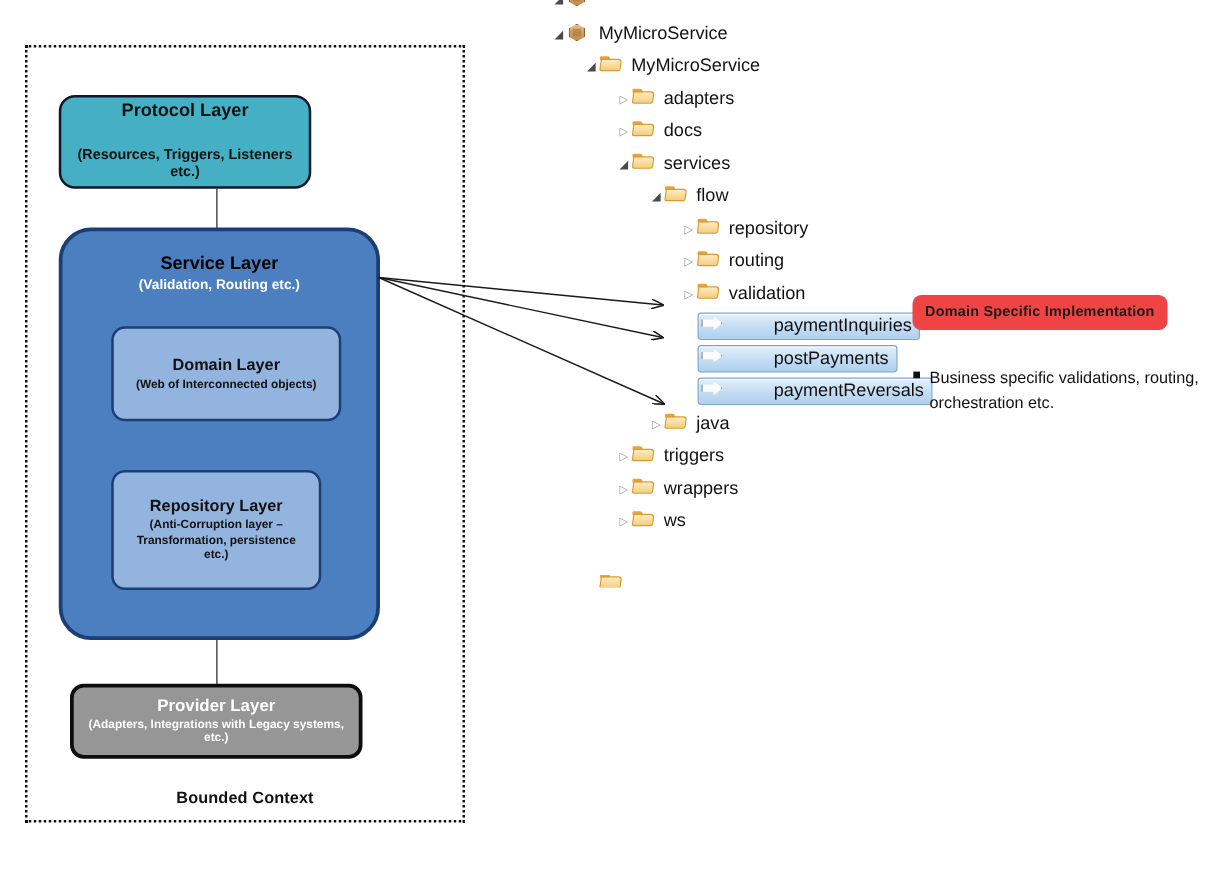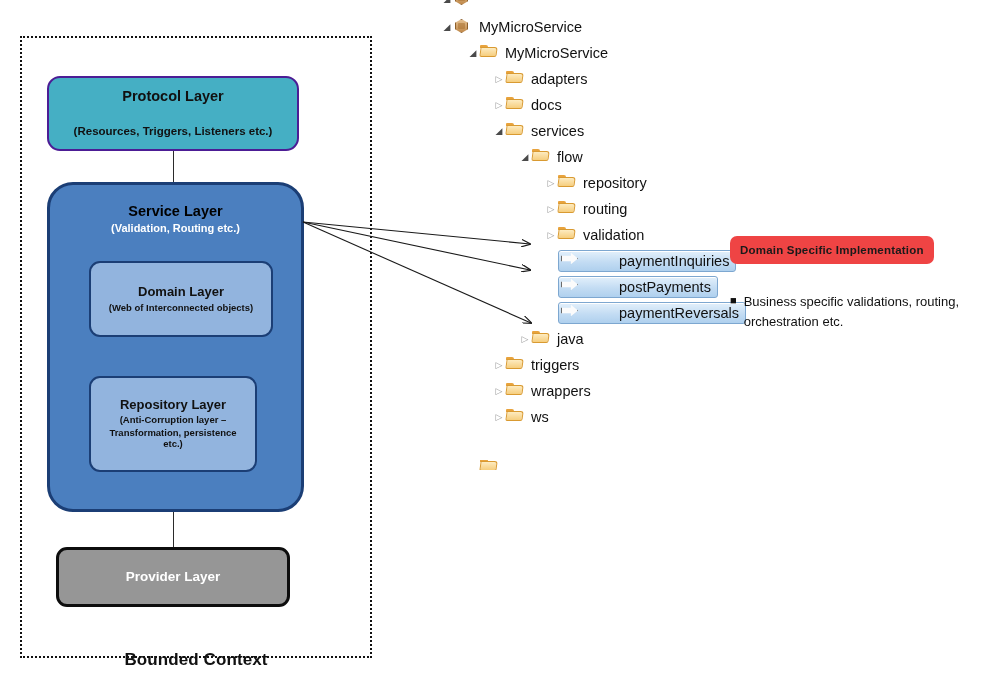--- a/index.html
+++ b/index.html
@@ -23,24 +23,24 @@
     left: 20px;
     top: 36px;
     width: 352px;
     height: 622px;
     border: 2px dotted #111111;
     box-sizing: border-box;
   }
   #bounded-context-label {
     position: absolute;
     left: 20px;
-    top: 650px;
+    top: 630px;
     width: 352px;
     text-align: center;
-    font-size: 17px;
+    font-size: 13px;
     font-weight: bold;
     letter-spacing: 0.1px;
     color: #111111;
   }
 
   
   .layer-box {
     position: absolute;
     box-sizing: border-box;
     display: flex;
@@ -56,24 +56,24 @@
   }
   .layer-sub {
     font-weight: bold;
     line-height: 1.2;
   }
 
   
   #protocol-layer {
     left: 47px;
     top: 76px;
-    width: 252px;
+    width: 202px;
     height: 75px;
     background: #45AFC4;
-    border: 2px solid #4c1d95;
+    border: 2px solid #0f172a;
     border-radius: 13px;
   }
   #protocol-layer .layer-title { font-size: 14.5px; color: #111111; }
   #protocol-layer .layer-sub   { font-size: 11.5px; color: #111111; margin-top: 20px; }
 
   
   #service-layer {
     left: 47px;
     top: 182px;
     width: 257px;
@@ -344,20 +344,21 @@
 </div>
 
 <div class="layer-box" id="repository-layer">
   <div class="layer-title">Repository Layer</div>
   <div class="layer-sub">(Anti-Corruption layer –</div>
   <div class="layer-sub">Transformation, persistence etc.)</div>
 </div>
 
 <div class="layer-box" id="provider-layer">
   <div class="layer-title">Provider Layer</div>
+  <div class="layer-sub">(Adapters, Integrations with Legacy systems, etc.)</div>
 </div>
 
 <svg id="arrows-overlay" viewBox="0 0 983 698" xmlns="http://www.w3.org/2000/svg">
   <defs>
     <marker id="arrowhead" markerWidth="9" markerHeight="7" refX="8" refY="3.5" orient="auto">
       <path d="M0,0 L9,3.5 L0,7" fill="none" stroke="#1a1a1a" stroke-width="1.1"></path>
     </marker>
   </defs>
   <line x1="303" y1="222" x2="530" y2="244" stroke="#1a1a1a" stroke-width="1.1" marker-end="url(#arrowhead)"></line>
   <line x1="303" y1="222" x2="530" y2="270" stroke="#1a1a1a" stroke-width="1.1" marker-end="url(#arrowhead)"></line>

